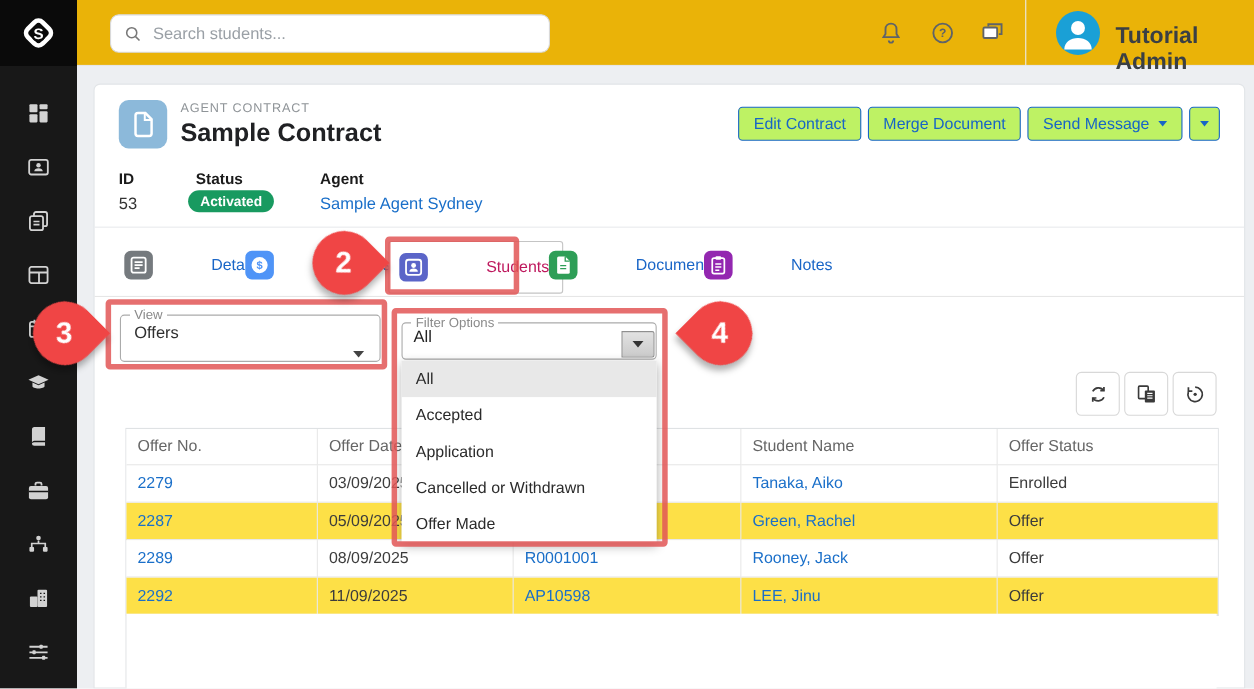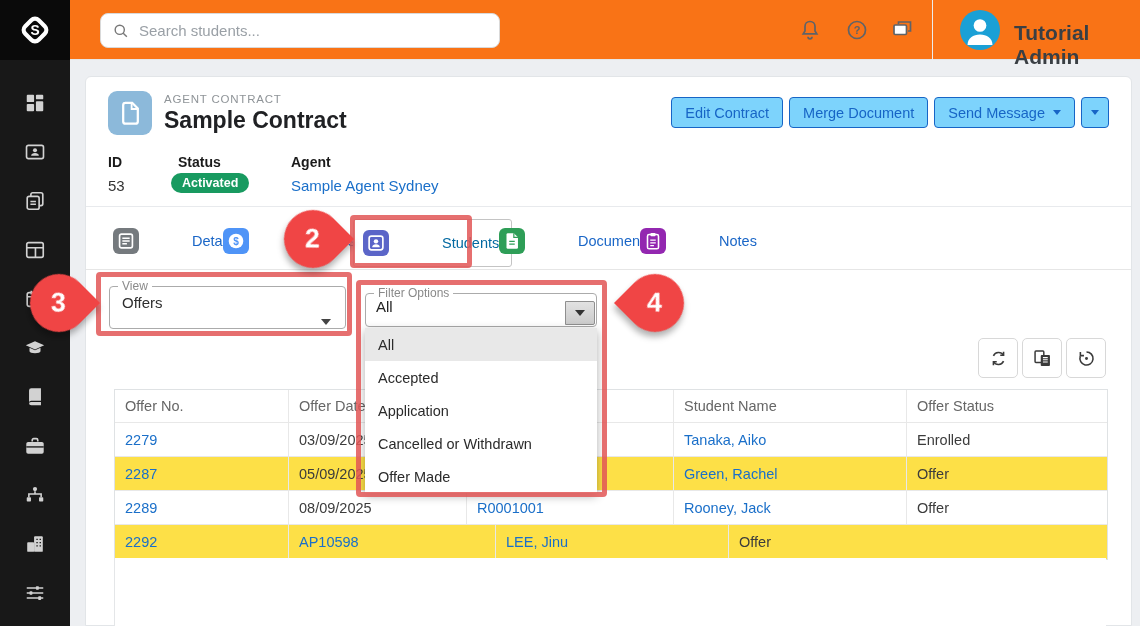--- a/index.html
+++ b/index.html
@@ -7,53 +7,53 @@
   body { font-family:"Liberation Sans", sans-serif; background:#edeff2; position:relative; }
   .page { position:relative; width:1140px; height:626px; overflow:hidden; }
 
   
   .sidebar { position:absolute; left:0; top:0; width:70px; height:626px; background:#181818; z-index:10; }
   .logo-tile { width:70px; height:60px; background:#0a0a0a; display:flex; align-items:center; justify-content:center; }
   .side-icons { display:flex; flex-direction:column; align-items:center; padding-top:32px; gap:27px; }
   .side-ic { width:22px; height:22px; display:flex; align-items:center; justify-content:center; cursor:pointer; }
 
   
-  .topbar { position:absolute; left:70px; top:0; width:1070px; height:60px; background:#f97316; border-bottom:1px solid #e6e6e6; z-index:9; }
+  .topbar { position:absolute; left:70px; top:0; width:1070px; height:60px; background:#eab308; border-bottom:1px solid #e6e6e6; z-index:9; }
   .searchbox { position:absolute; left:30px; top:13px; width:400px; height:35px; border:1px solid #d9d9d9; border-radius:8px; background:#fff; display:flex; align-items:center; padding:0 10px; }
   .searchbox input { border:none; outline:none; flex:1; font-size:15px; color:#333; margin-left:8px; font-family:"Liberation Sans", sans-serif; }
   .searchbox input::placeholder { color:#9aa0a6; }
   .top-ic { position:absolute; top:18px; width:24px; height:24px; cursor:pointer; }
   .top-divider { position:absolute; left:862px; top:0; width:1px; height:60px; background:#ececec; }
   .avatar { position:absolute; left:890px; top:10px; width:40px; height:40px; border-radius:50%; background:#1aa0d6; overflow:hidden; cursor:pointer; }
   .user-name { position:absolute; left:944px; top:21px; font-size:21px; font-weight:600; color:#3a3f44; }
 
   
   .card { position:absolute; left:85px; top:76px; width:1047px; height:550px; background:#fff; border:1px solid #e2e5e8; border-radius:6px 6px 0 0; z-index:5; }
 
   .hdr-icon { position:absolute; left:22px; top:14px; width:44px; height:44px; border-radius:9px; background:#8cb9da; display:flex; align-items:center; justify-content:center; }
   .hdr-type { position:absolute; left:78px; top:16px; font-size:11.5px; letter-spacing:.8px; color:#8f9498; }
   .hdr-title { position:absolute; left:78px; top:30px; font-size:23px; font-weight:700; color:#202124; }
 
   .actions { position:absolute; top:20px; right:22px; display:flex; gap:6px; }
-  .btn { height:31px; display:inline-flex; align-items:center; gap:8px; padding:0 13px; border:1px solid #1765c6; border-radius:4px; background:#7dd3fc; color:#1765c6; font-size:14.5px; cursor:pointer; font-family:"Liberation Sans", sans-serif; }
+  .btn { height:31px; display:inline-flex; align-items:center; gap:8px; padding:0 13px; border:1px solid #1765c6; border-radius:4px; background:#bef264; color:#1765c6; font-size:14.5px; cursor:pointer; font-family:"Liberation Sans", sans-serif; }
   .btn.more { width:28px; padding:0; justify-content:center; }
   .caret { width:0; height:0; border-left:4.5px solid transparent; border-right:4.5px solid transparent; border-top:5.5px solid currentColor; display:inline-block; }
 
   .fld-label { position:absolute; top:77px; font-size:14px; font-weight:700; color:#1b1b1b; }
   .fld-value { position:absolute; top:100px; font-size:15px; color:#333; }
   .badge { position:absolute; left:85px; top:96px; background:#189a60; color:#fff; font-size:12.5px; padding:3px 11px; border-radius:11px;font-weight:bold; }
   .link { color:#1a6fc9; cursor:pointer; text-decoration:none; }
   .hdr-divider { position:absolute; left:0; top:129px; width:100%; height:1px; background:#e8eaed; }
 
   
   .tab { position:absolute; top:151px; display:flex; align-items:center; gap:9px; cursor:pointer; }
   .tab .lbl { font-size:14.5px; color:#1a66c7;margin-left:44px; }
   .ticon { width:26px; height:26px; border-radius:6px; display:flex; align-items:center; justify-content:center; flex:0 0 auto; }
   .tab-students { top:142px; left:267px; height:48px; border:1px solid #c4c4c4; border-radius:3px; padding:0 12px 0 9px; background:#fff; }
-  .tab-students .lbl { color:#0369a1; }
+  .tab-students .lbl { color:#be185d; }
   .tabs-divider { position:absolute; left:0; top:192px; width:100%; height:1px; background:#e6e6e6; }
 
   
   fieldset.sel { position:absolute; border:1px solid #ababab; border-radius:4px; background:#fff; cursor:pointer; }
   fieldset.sel legend { margin-left:8px; padding:0 4px; font-size:12px; color:#8a8a8a; }
   .sel-view { left:23px; top:202px; width:237px; height:50px; }
   .sel-view .val { display:block; padding:1px 0 0 12px; font-size:15px; color:#2f2f2f; }
   .sel-view .vcaret { position:absolute; right:14px; top:26px; width:0; height:0; border-left:5px solid transparent; border-right:5px solid transparent; border-top:6px solid #444; }
   .sel-filter { left:279px; top:209px; width:232px; height:41px; border:1px solid #2666c5; border-radius:3px; }
   .sel-filter legend { color:#2666c5; margin-left:6px; }
@@ -398,20 +398,21 @@
           </div>
         <div class="td c4">
             <span class="link">Rooney, Jack</span>
           </div>
         <div class="td c5">Offer</div>
       </div>
       <div class="t-row zebra">
         <div class="td c1">
             <span class="link">2292</span>
           </div>
+        <div class="td c2">11/09/2025</div>
         <div class="td c3">
             <span class="link">AP10598</span>
           </div>
         <div class="td c4">
             <span class="link">LEE, Jinu</span>
           </div>
         <div class="td c5">Offer</div>
       </div>
     </div>
     <div class="t-after"></div>

